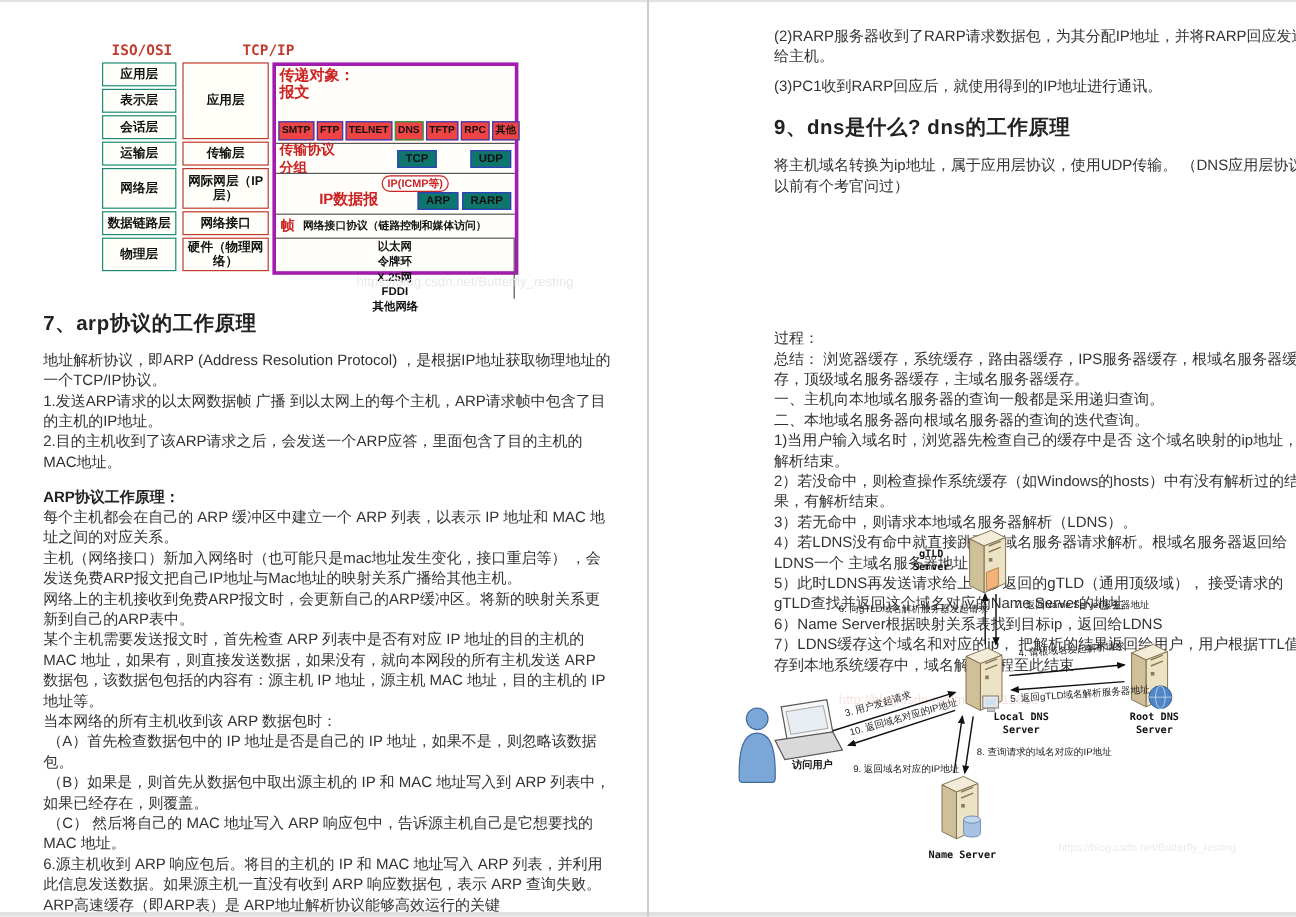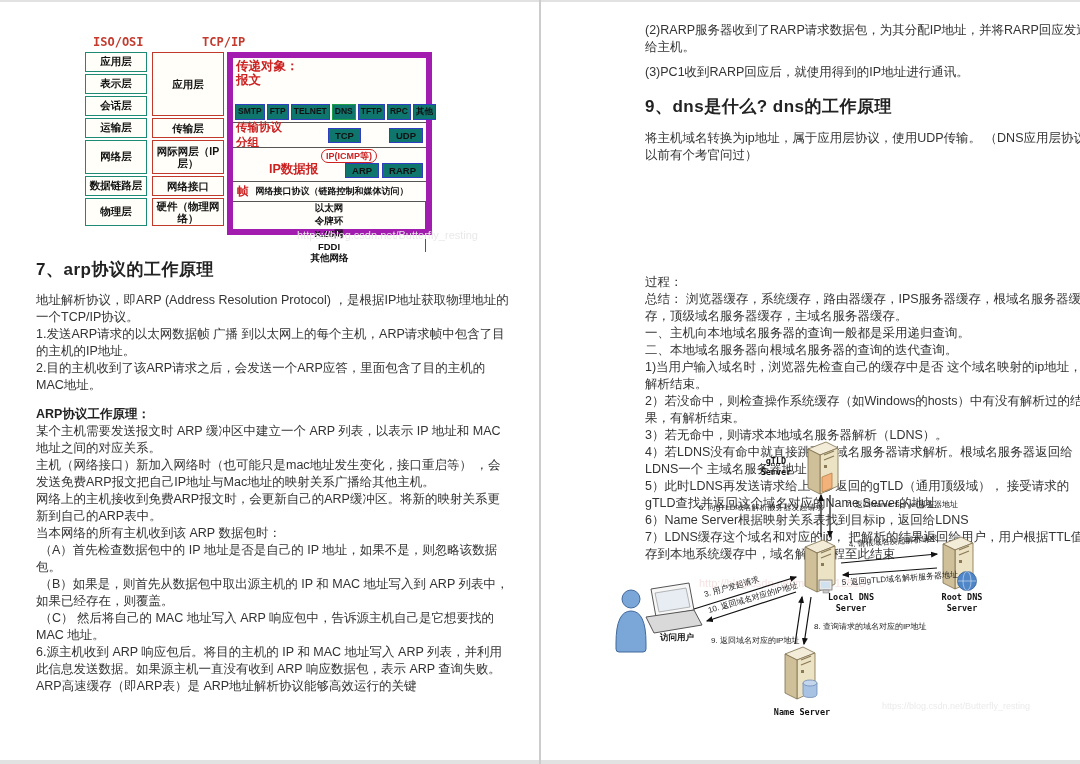--- a/index.html
+++ b/index.html
@@ -22,29 +22,29 @@
   .osi-header{position:relative;height:17px;}
   .osi-header .hl{position:absolute;left:8px;top:0;color:#c23b2e;font-weight:bold;font-size:12px;font-family:"DejaVu Sans Mono",monospace;}
   .osi-header .hr{position:absolute;left:117px;top:0;color:#c23b2e;font-weight:bold;font-size:12px;font-family:"DejaVu Sans Mono",monospace;}
   .osi-cols{display:flex;align-items:flex-start;}
   .colA{width:62px;display:flex;flex-direction:column;gap:2px;}
   .colA .cell{border:1.5px solid #1d8a74;background:#fffef8;color:#111;font-size:10.5px;font-weight:bold;
               display:flex;align-items:center;justify-content:center;text-align:center;box-sizing:border-box;}
   .colB{width:72px;display:flex;flex-direction:column;gap:2px;margin-left:5px;}
   .colB .cell{border:1.5px solid #c0392b;background:#fffef8;color:#111;font-size:10.5px;font-weight:bold;
               display:flex;align-items:center;justify-content:center;text-align:center;box-sizing:border-box;line-height:1.15;}
-  .colC{width:205px;margin-left:3px;border:6px solid #a21caf;box-sizing:border-box;background:#fffefb;}
+  .colC{width:205px;margin-left:3px;border:3px solid #a21caf;box-sizing:border-box;background:#fffefb;}
   .band{box-sizing:border-box;position:relative;}
   .band + .band{border-top:1px solid #555;}
   .red{color:#cc2222;}
   .band1{height:64px;padding:1px 3px;}
   .band1 .obj1{font-size:12.5px;font-weight:bold;line-height:14px;}
   .band1 .obj2{font-size:12.5px;font-weight:bold;line-height:14px;}
   .proto-row{position:absolute;left:2px;right:1px;bottom:2px;display:flex;gap:2px;}
-  .pbox{border:1.5px solid #2f3fbf;background:#0f766e;font-size:8.5px;font-weight:bold;color:#111;
+  .pbox{border:1.5px solid #2f3fbf;background:#ef4444;font-size:8.5px;font-weight:bold;color:#111;
         padding:1px 2px;white-space:nowrap;flex:0 0 auto;}
   .pbox.green{border-color:#1f9e4a;}
   .band2{height:20px;display:flex;align-items:center;padding:12px 3px;}
   .band2 .tlabel{font-size:11.5px;font-weight:bold;}
   .band2 .tcp{margin-left:42px;}
   .band2 .udp{margin-left:28px;}
   .sbox{border:1.5px solid #2f3fbf;background:#0f766e;font-size:9.5px;font-weight:bold;color:#111;padding:0 6px;line-height:13px;}
   .band3{height:34px;text-align:center;}
   .band3 .ipicmp{position:absolute;left:88px;top:1px;border:1.5px solid #cc2222;border-radius:7px;
                  color:#cc2222;font-size:9px;font-weight:bold;padding:0 4px;line-height:12px;background:#fff;}
@@ -148,23 +148,24 @@
 
   <div class="watermark" style="left:297px;top:227px">https://blog.csdn.net/Butterfly_resting</div>
 
   <div class="p1-content">
     <h2 class="sec-heading">7、arp协议的工作原理</h2>
     <div style="height:11px"></div>
     <p class="body-text">地址解析协议，即ARP (Address Resolution Protocol) ，是根据IP地址获取物理地址的一个TCP/IP协议。</p>
     <p class="body-text">1.发送ARP请求的以太网数据帧 广播 到以太网上的每个主机，ARP请求帧中包含了目的主机的IP地址。</p>
     <p class="body-text">2.目的主机收到了该ARP请求之后，会发送一个ARP应答，里面包含了目的主机的MAC地址。</p>
     <p class="body-text bold" style="margin-top:12px">ARP协议工作原理：</p>
-    <p class="body-text">某个主机需要发送报文时 ARP 缓冲区中建立一个 ARP 列表，以表示 IP 地址和 MAC 地址之间的对应关系。</p>
+    <p class="body-text">每个主机都会在自己的 ARP 缓冲区中建立一个 ARP 列表，以表示 IP 地址和 MAC 地址之间的对应关系。</p>
     <p class="body-text">主机（网络接口）新加入网络时（也可能只是mac地址发生变化，接口重启等） ，会发送免费ARP报文把自己IP地址与Mac地址的映射关系广播给其他主机。</p>
     <p class="body-text">网络上的主机接收到免费ARP报文时，会更新自己的ARP缓冲区。将新的映射关系更新到自己的ARP表中。</p>
+    <p class="body-text">某个主机需要发送报文时，首先检查 ARP 列表中是否有对应 IP 地址的目的主机的 MAC 地址，如果有，则直接发送数据，如果没有，就向本网段的所有主机发送 ARP 数据包，该数据包包括的内容有：源主机 IP 地址，源主机 MAC 地址，目的主机的 IP 地址等。</p>
     <p class="body-text">当本网络的所有主机收到该 ARP 数据包时：</p>
     <p class="body-text">&nbsp;（A）首先检查数据包中的 IP 地址是否是自己的 IP 地址，如果不是，则忽略该数据包。</p>
     <p class="body-text">&nbsp;（B）如果是，则首先从数据包中取出源主机的 IP 和 MAC 地址写入到 ARP 列表中，如果已经存在，则覆盖。</p>
     <p class="body-text">&nbsp;（C） 然后将自己的 MAC 地址写入 ARP 响应包中，告诉源主机自己是它想要找的 MAC 地址。</p>
     <p class="body-text">6.源主机收到 ARP 响应包后。将目的主机的 IP 和 MAC 地址写入 ARP 列表，并利用此信息发送数据。如果源主机一直没有收到 ARP 响应数据包，表示 ARP 查询失败。ARP高速缓存（即ARP表）是 ARP地址解析协议能够高效运行的关键</p>
 
   </div>
 </div>
 
 <div class="page page-2">

